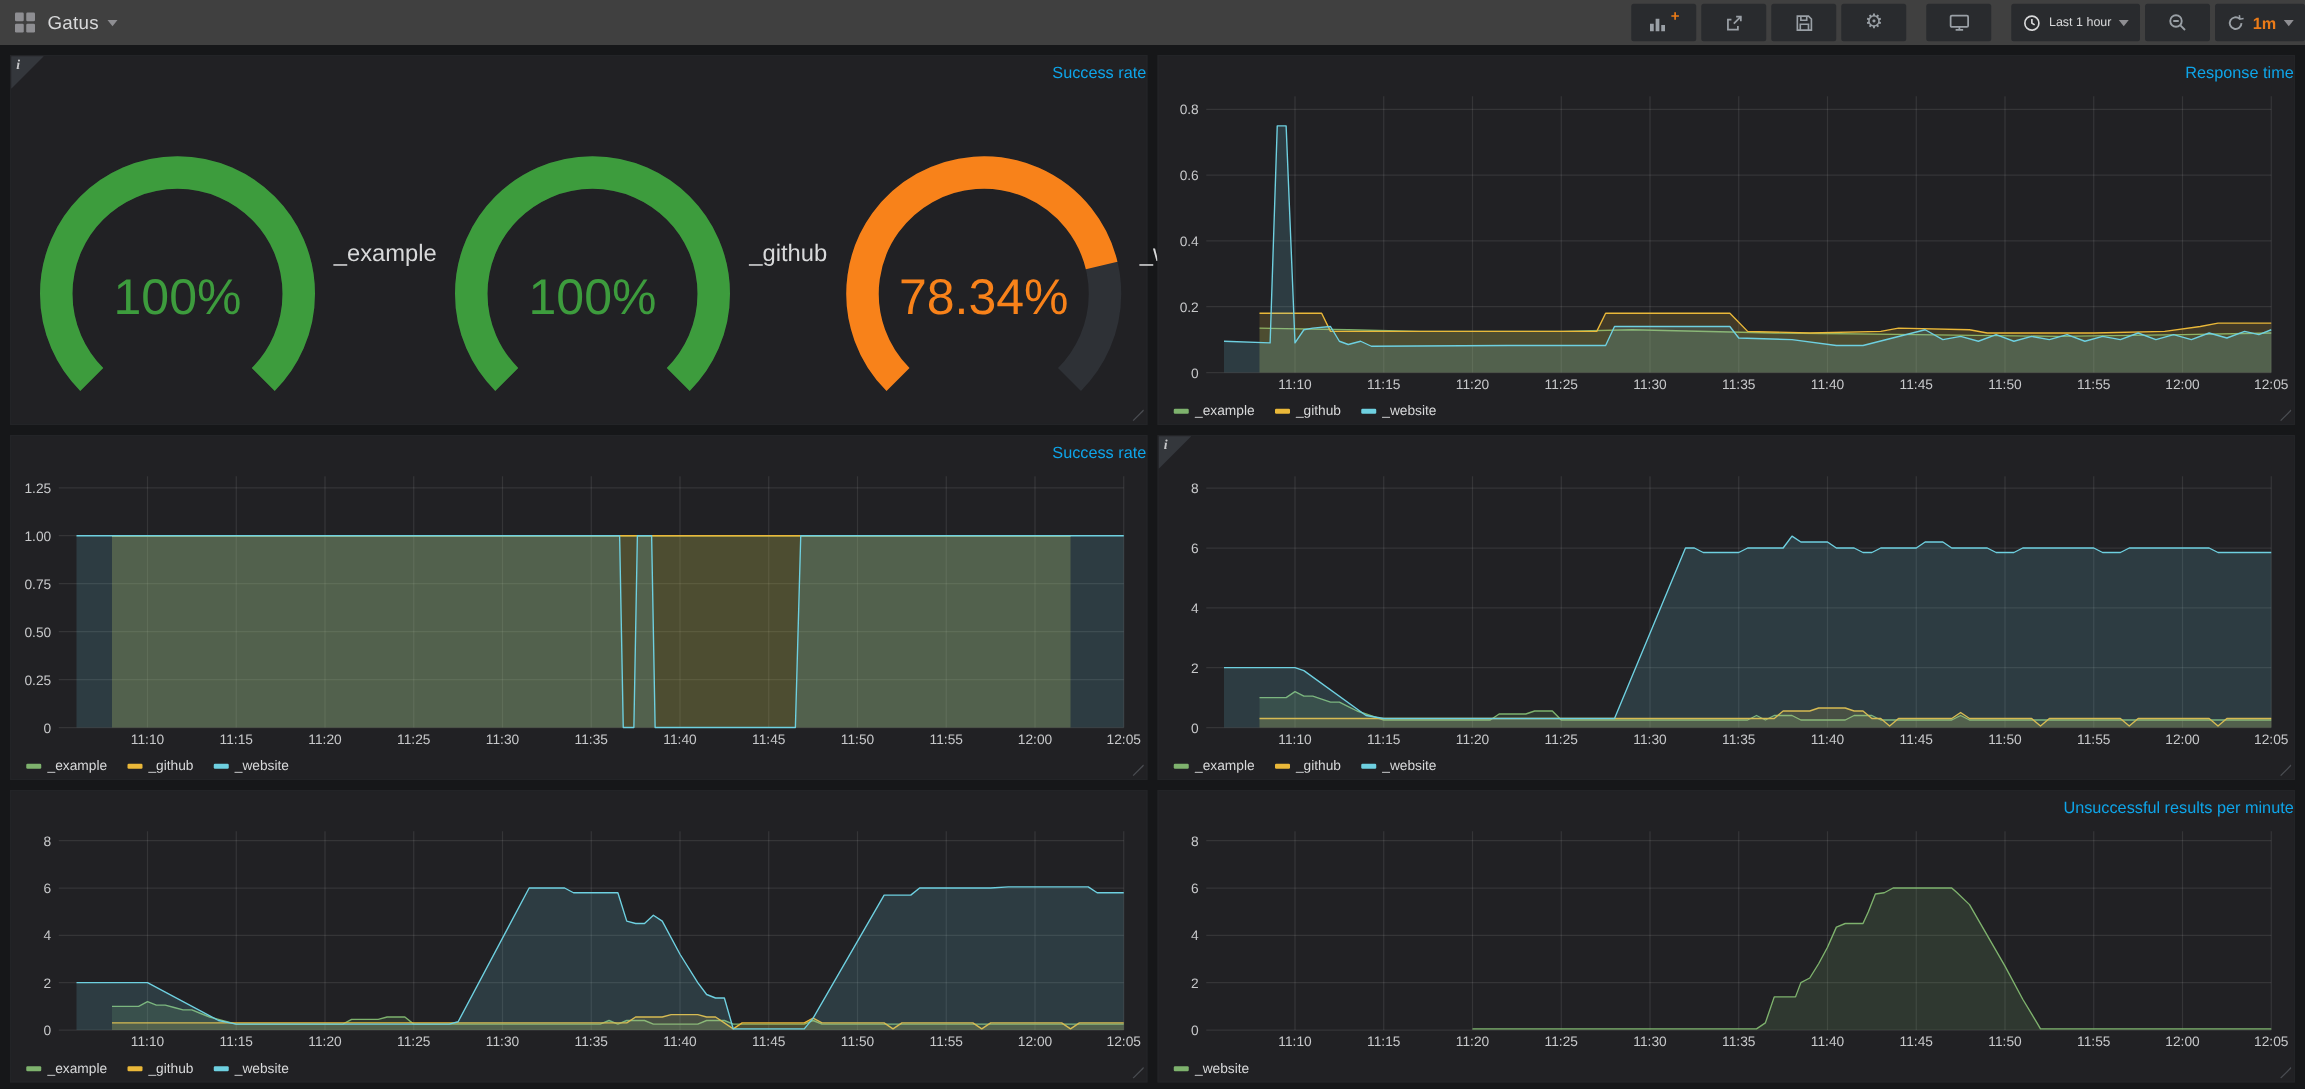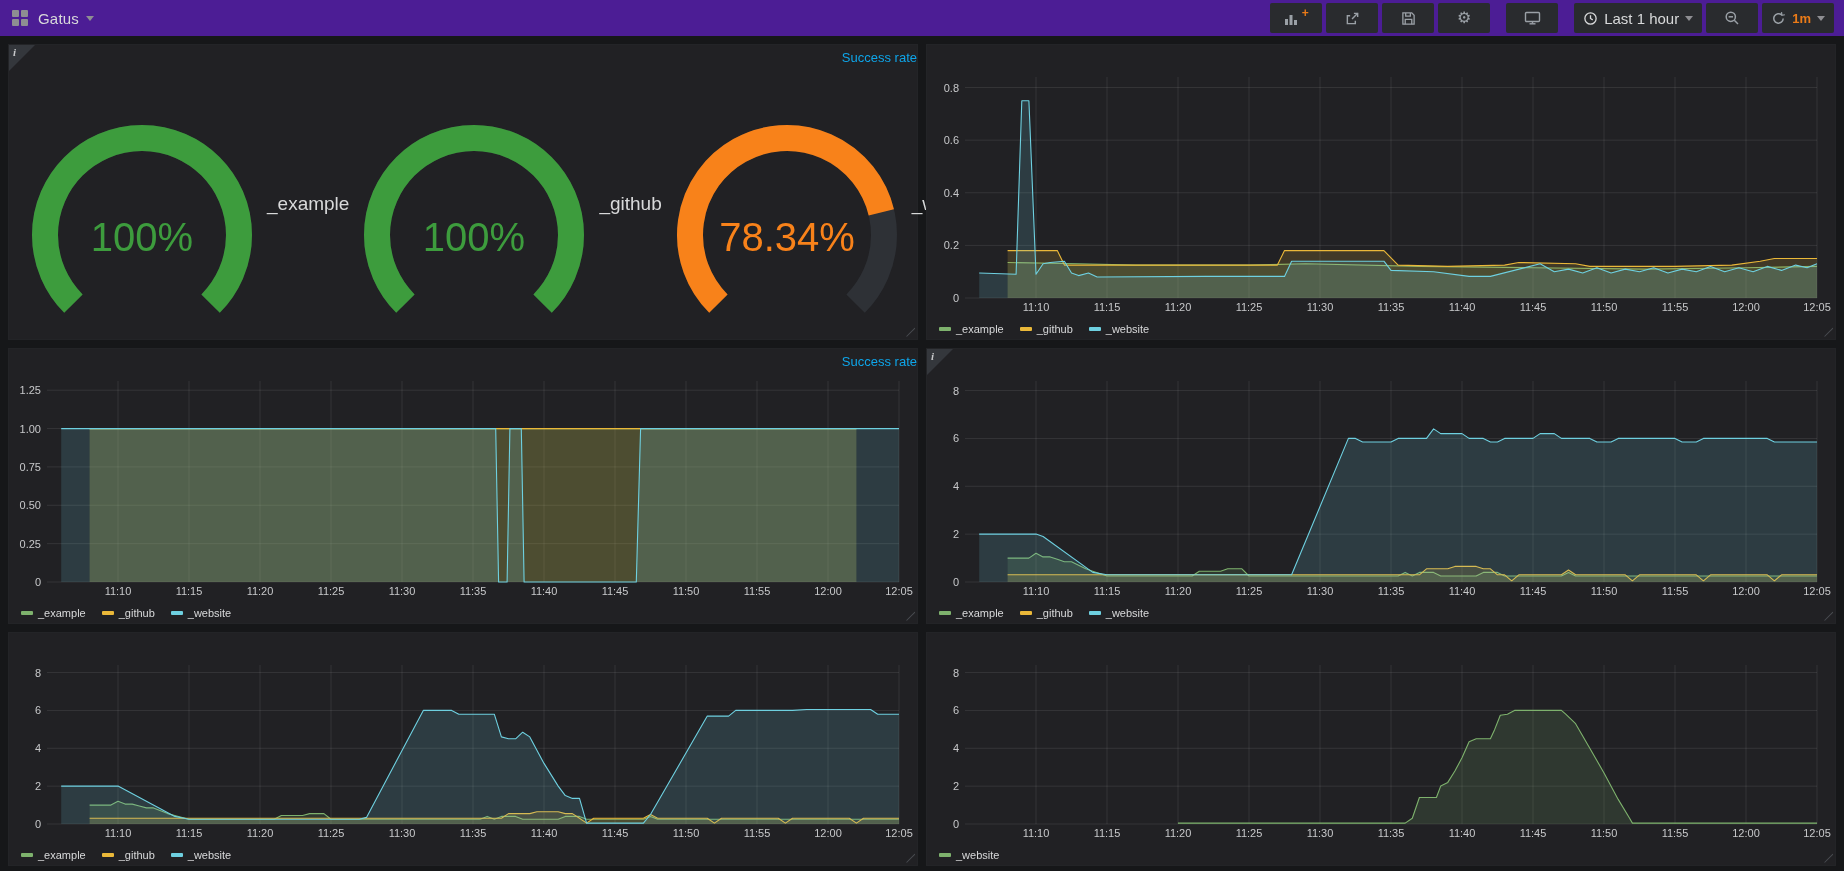--- a/index.html
+++ b/index.html
@@ -1,29 +1,29 @@
 <!DOCTYPE html>
 <html><head>
 <meta charset="utf-8">
 <style>
   html,body{margin:0;padding:0;background:#161719;width:1844px;height:871px;overflow:hidden;
     font-family:"Liberation Sans", sans-serif;-webkit-font-smoothing:antialiased;}
   
-  .navbar{height:36px;display:flex;align-items:center;justify-content:space-between;padding:0 10px 0 12px;background:#4c1d95;}
+  .navbar{height:36px;display:flex;align-items:center;justify-content:space-between;padding:0 0 0 12px;background:#404040;}
   .nav-left{display:flex;align-items:center;gap:10px;}
   .grid-icon{display:grid;grid-template-columns:7px 7px;grid-template-rows:7px 7px;gap:2px;cursor:pointer;}
   .grid-icon i{background:#8e8e92;border-radius:1px;}
   .dash-title{color:#d8d9da;font-size:15px;font-weight:500;letter-spacing:.2px;cursor:pointer;display:flex;align-items:center;gap:7px;}
   .caret{width:0;height:0;border-left:4px solid transparent;border-right:4px solid transparent;border-top:5px solid #8e8e92;display:inline-block;}
   .nav-right{display:flex;align-items:center;}
   .nav-btn{height:30px;min-width:34px;background:#292b2e;border-radius:2px;display:flex;align-items:center;justify-content:center;
     gap:6px;margin-left:4px;padding:0 9px;color:#9aa0a6;cursor:pointer;font-size:13px;}
   .nav-btn svg{display:block;}
   .nav-gap{width:12px;}
-  .btn-label{color:#d8d9da;font-size:15px;}
+  .btn-label{color:#d8d9da;font-size:10px;}
   .refresh-interval{color:#eb7b18;font-weight:700;font-size:13px;}
   .plus-mark{color:#eb7b18;font-weight:700;font-size:12px;line-height:8px;margin-left:-4px;margin-top:-10px;}
   
   .dash{padding:8px;display:grid;grid-template-columns:1fr 1fr;grid-template-rows:296px 276px 234px;gap:8px;}
   .panel{background:#212124;position:relative;border:1px solid #232427;box-sizing:border-box;}
   .panel-title{height:25px;line-height:25px;text-align:right;font-size:13px;font-weight:400;color:#0ea5e9;cursor:pointer;}
   .info-corner{position:absolute;top:0;left:0;width:0;height:0;border-top:26px solid #34373c;border-right:26px solid transparent;cursor:pointer;}
   .info-i{position:absolute;top:-25px;left:4px;font-size:11px;font-style:italic;font-weight:700;color:#c7c8ca;font-family:"Liberation Serif",serif;}
   .resize-handle{position:absolute;right:2px;bottom:2px;width:10px;height:10px;cursor:nwse-resize;overflow:hidden;}
   .resize-handle::before{content:"";position:absolute;right:-6px;bottom:-6px;width:12px;height:12px;border-top:1px solid #4a4d52;transform:rotate(-45deg);}
@@ -145,20 +145,21 @@
         <path d="M 56.41 214.59 A 97 97 0 1 1 219.33 123.39" stroke="#f8821a" stroke-width="26" fill="none"></path>
         <text x="125" y="162" text-anchor="middle" font-size="40" font-weight="500" fill="#f8821a">78.34%</text>
       </svg>
       <div class="gauge-label">_website</div>
     </div>
       </div>
     <div class="resize-handle"></div>
   </section>
 
   <section class="panel">
+    <header class="panel-title">Response time</header>
     <div class="chart-host"><svg width="900" height="244">
           <line x1="34" y1="227" x2="886" y2="227" stroke="rgba(255,255,255,0.09)"></line>
           <text x="28" y="231" text-anchor="end" font-size="11" fill="#c7c8ca">0</text>
           <line x1="34" y1="174.38095238095238" x2="886" y2="174.38095238095238" stroke="rgba(255,255,255,0.09)"></line>
           <text x="28" y="178.38095238095238" text-anchor="end" font-size="11" fill="#c7c8ca">0.2</text>
           <line x1="34" y1="121.76190476190476" x2="886" y2="121.76190476190476" stroke="rgba(255,255,255,0.09)"></line>
           <text x="28" y="125.76190476190476" text-anchor="end" font-size="11" fill="#c7c8ca">0.4</text>
           <line x1="34" y1="69.14285714285714" x2="886" y2="69.14285714285714" stroke="rgba(255,255,255,0.09)"></line>
           <text x="28" y="73.14285714285714" text-anchor="end" font-size="11" fill="#c7c8ca">0.6</text>
           <line x1="34" y1="16.52380952380952" x2="886" y2="16.52380952380952" stroke="rgba(255,255,255,0.09)"></line>
@@ -391,20 +392,21 @@
      </span>
         <span class="li">
        <span class="sw" style="background:#6ed0e0"></span>
        <span>_website</span>
      </span>
       </div>
     <div class="resize-handle"></div>
   </section>
 
   <section class="panel">
+    <header class="panel-title">Unsuccessful results per minute</header>
     <div class="chart-host"><svg width="900" height="182">
           <line x1="34" y1="165" x2="886" y2="165" stroke="rgba(255,255,255,0.09)"></line>
           <text x="28" y="169" text-anchor="end" font-size="11" fill="#c7c8ca">0</text>
           <line x1="34" y1="127.14285714285714" x2="886" y2="127.14285714285714" stroke="rgba(255,255,255,0.09)"></line>
           <text x="28" y="131.14285714285714" text-anchor="end" font-size="11" fill="#c7c8ca">2</text>
           <line x1="34" y1="89.28571428571429" x2="886" y2="89.28571428571429" stroke="rgba(255,255,255,0.09)"></line>
           <text x="28" y="93.28571428571429" text-anchor="end" font-size="11" fill="#c7c8ca">4</text>
           <line x1="34" y1="51.42857142857143" x2="886" y2="51.42857142857143" stroke="rgba(255,255,255,0.09)"></line>
           <text x="28" y="55.42857142857143" text-anchor="end" font-size="11" fill="#c7c8ca">6</text>
           <line x1="34" y1="13.571428571428584" x2="886" y2="13.571428571428584" stroke="rgba(255,255,255,0.09)"></line>

